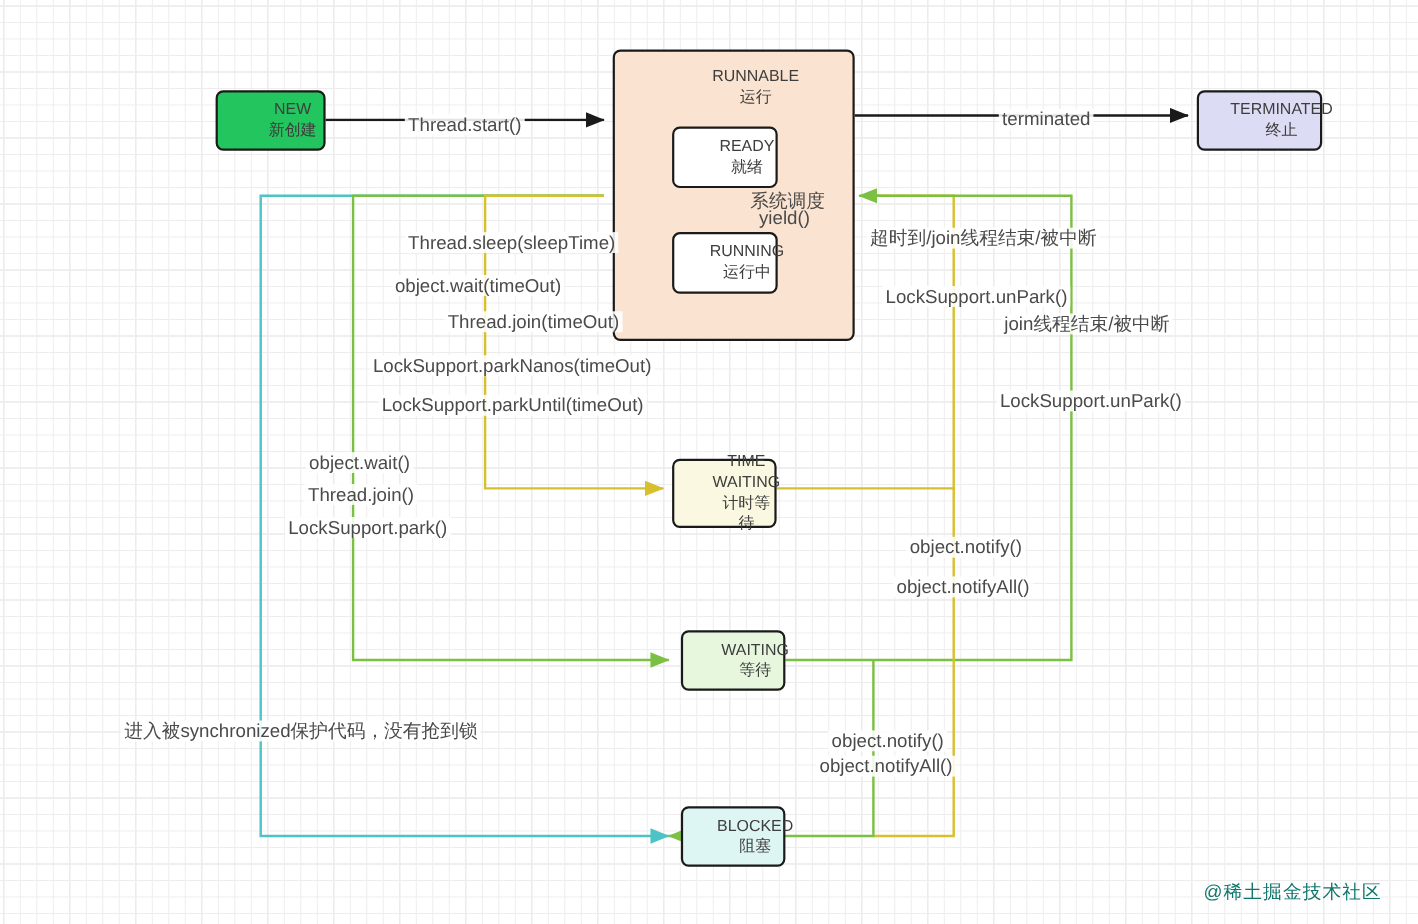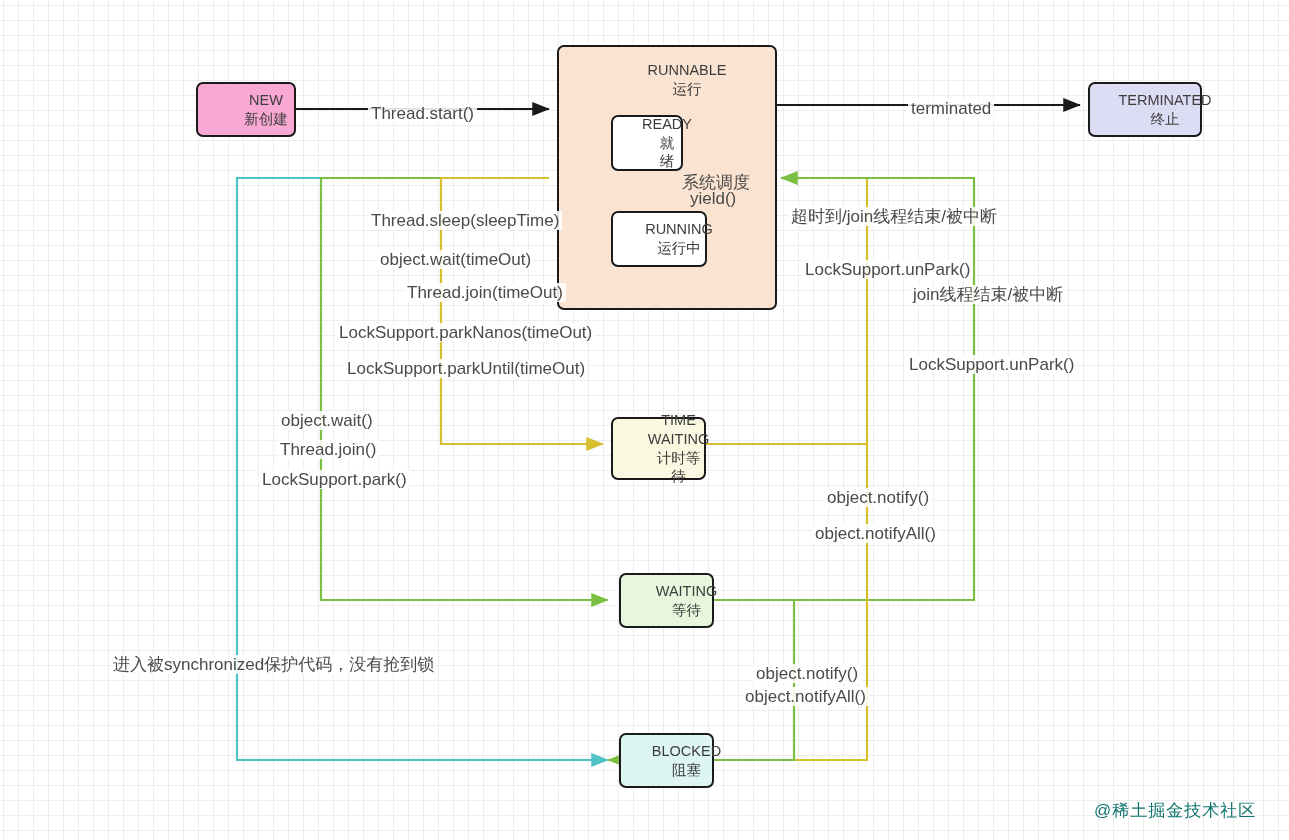--- a/index.html
+++ b/index.html
@@ -94,31 +94,31 @@
 
   <path d="M714,600 L974,600 L974,178 L790,178" fill="none" stroke="#7bc043" stroke-width="2.2"></path>
 
   <path d="M800,178 L781,178" fill="none" stroke="#7bc043" stroke-width="2.2" marker-end="url(#arrow-green)"></path>
 
   <path d="M867,444 L867,760 L794,760" fill="none" stroke="#d6c02e" stroke-width="2.2"></path>
 
   <path d="M794,600 L794,760 L608,760" fill="none" stroke="#7bc043" stroke-width="2.2" marker-end="url(#arrow-green)"></path>
 </svg>
 
-<div class="node" style="left:196px;top:82px;width:100px;height:55px;background:#f9a8d4;align-items:center;">
+<div class="node" style="left:196px;top:82px;width:100px;height:55px;background:#22c55e;align-items:center;">
   <div class="en">NEW</div>
   <div class="zh">新创建</div>
 </div>
 
 <div class="node" style="left:557px;top:45px;width:220px;height:265px;background:#fae3d0;justify-content:flex-start;padding-top:14px;">
   <div class="en">RUNNABLE</div>
   <div class="zh">运行</div>
 </div>
 
-<div class="node" style="left:611px;top:115px;width:72px;height:56px;background:#ffffff;">
+<div class="node" style="left:611px;top:115px;width:96px;height:56px;background:#ffffff;">
   <div class="en">READY</div>
   <div class="zh">就绪</div>
 </div>
 
 <div class="node" style="left:611px;top:211px;width:96px;height:56px;background:#ffffff;">
   <div class="en">RUNNING</div>
   <div class="zh">运行中</div>
 </div>
 
 <div class="node" style="left:1088px;top:82px;width:114px;height:55px;background:#dcdcf5;">
@@ -143,21 +143,21 @@
 </div>
 
 <div class="edge-label onwhite" style="left:368px;top:104px;">Thread.start()</div>
 
 <div class="edge-label onwhite" style="left:908px;top:99px;">terminated</div>
 
 <div class="edge-label" style="left:682px;top:174px;">系统调度</div>
 <div class="edge-label" style="left:690px;top:190px;">yield()</div>
 
 <div class="edge-label onwhite" style="left:368px;top:211px;">Thread.sleep(sleepTime)</div>
-<div class="edge-label onwhite" style="left:377px;top:250px;">object.wait(timeOut)</div>
+<div class="edge-label onwhite" style="left:356px;top:250px;">object.wait(timeOut)</div>
 <div class="edge-label onwhite" style="left:404px;top:283px;">Thread.join(timeOut)</div>
 <div class="edge-label onwhite" style="left:336px;top:323px;">LockSupport.parkNanos(timeOut)</div>
 <div class="edge-label onwhite" style="left:344px;top:359px;">LockSupport.parkUntil(timeOut)</div>
 
 <div class="edge-label onwhite" style="left:278px;top:411px;">object.wait()</div>
 <div class="edge-label onwhite" style="left:277px;top:440px;">Thread.join()</div>
 <div class="edge-label onwhite" style="left:259px;top:470px;">LockSupport.park()</div>
 
 <div class="edge-label onwhite" style="left:788px;top:207px;">超时到/join线程结束/被中断</div>
 <div class="edge-label onwhite" style="left:802px;top:260px;">LockSupport.unPark()</div>

